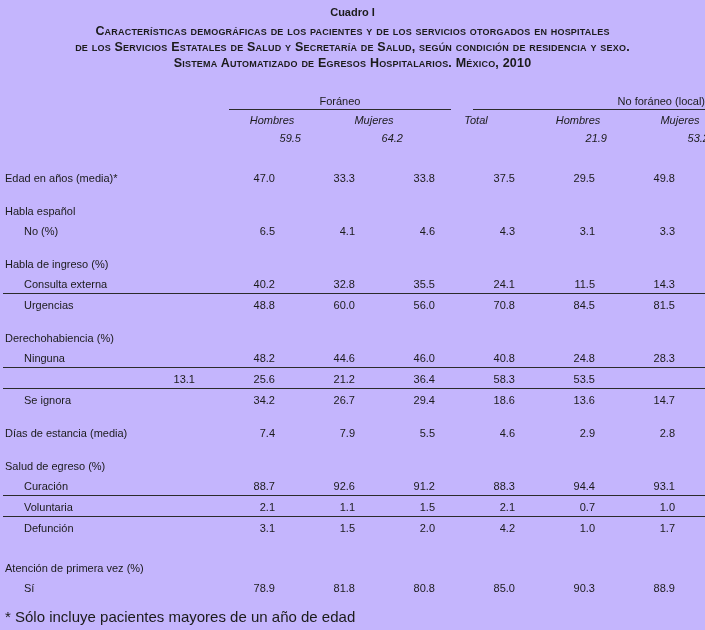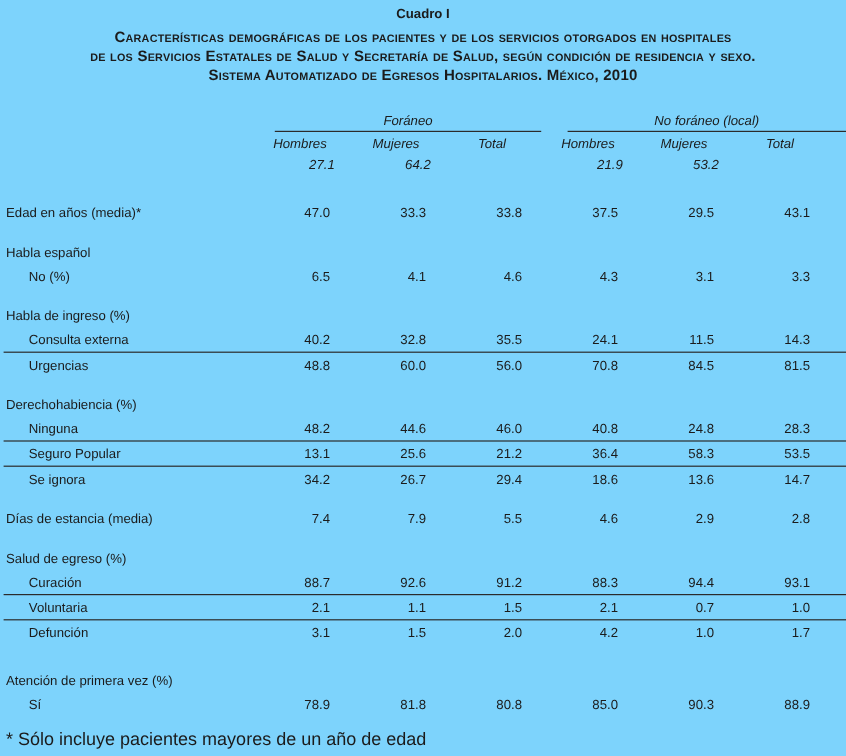--- a/index.html
+++ b/index.html
@@ -1,39 +1,39 @@
 <!DOCTYPE html>
 <html><head>
 <meta charset="utf-8">
 <style>
   html, body { margin: 0; padding: 0; background: #ffffff; }
   .page {
     width: 705px; height: 630px; box-sizing: border-box;
-    background: #7dd3fc; color: #1b1b1b;
+    background: #c4b5fd; color: #1b1b1b;
     font-family: "Liberation Sans", sans-serif;
     padding-top: 6px; overflow: hidden; position: relative;
   }
   
   .title-block { text-align: center; font-weight: bold; }
   .cuadro { font-size: 11px; line-height: 13px; margin-bottom: 4px; }
   .tline {
     font-variant: small-caps; font-size: 12.5px; line-height: 16px;
     letter-spacing: 0.2px;
   }
   
   .table { margin-left: 3px; width: 702px; margin-top: 21px; }
   .row, .ghead {
     display: grid;
     grid-template-columns: 222px repeat(6, 80px);
   }
-  .ghead { height: 18px; font-style: italic; font-size: 11px; }
+  .ghead { height: 18px; font-size: 11px; }
   .gcell { align-self: end; text-align: center; padding-bottom: 2px; }
   .g1 { grid-column: 2 / span 3; border-bottom: 1px solid #2b2b2b; margin: 0 14px 0 4px; }
-  .g2 { grid-column: 5 / span 3; border-bottom: 1px solid #2b2b2b; margin-left: 8px; }
-  .chead { height: 19px; font-style: italic; }
+  .g2 { grid-column: 5 / span 3; border-bottom: 1px solid #2b2b2b; margin-left: 8px; text-align: right; }
+  .chead { height: 19px; font-style: italic; gap: 22px; }
   .chead .num { text-align: center; }
   .pct { height: 18px; }
   .pct .num { text-align: right; padding-right: 26px; }
   .row { font-size: 11px; }
   .cell { align-self: end; padding-bottom: 3px; }
   .data, .section { height: 20px; }
   .num { text-align: right; padding-right: 30px; white-space: nowrap; }
   .label { padding-left: 2px; white-space: nowrap; }
   .label.ind { padding-left: 21px; }
   .section .label { grid-column: 1 / -1; }
@@ -68,36 +68,36 @@
       <div class="cell num">Hombres</div>
       <div class="cell num">Mujeres</div>
       <div class="cell num">Total</div>
       <div class="cell num">Hombres</div>
       <div class="cell num">Mujeres</div>
       <div class="cell num">Total</div>
     </div>
 
     <div class="row chead pct">
       <div class="cell label"></div>
-      <div class="cell num">27.1</div>
+      <div class="cell num">59.5</div>
       <div class="cell num">64.2</div>
       <div class="cell num"></div>
       <div class="cell num">21.9</div>
       <div class="cell num">53.2</div>
       <div class="cell num"></div>
     </div>
 
     <div class="row data gap-lg">
       <div class="cell label">Edad en años (media)*</div>
       <div class="cell num">47.0</div>
       <div class="cell num">33.3</div>
       <div class="cell num">33.8</div>
       <div class="cell num">37.5</div>
       <div class="cell num">29.5</div>
-      <div class="cell num">43.1</div>
+      <div class="cell num">49.8</div>
     </div>
 
     <div class="row section gap">
       <div class="cell label">Habla español</div>
     </div>
 
     <div class="row data">
       <div class="cell label ind">No (%)</div>
       <div class="cell num">6.5</div>
       <div class="cell num">4.1</div>
@@ -139,21 +139,20 @@
       <div class="cell label ind">Ninguna</div>
       <div class="cell num">48.2</div>
       <div class="cell num">44.6</div>
       <div class="cell num">46.0</div>
       <div class="cell num">40.8</div>
       <div class="cell num">24.8</div>
       <div class="cell num">28.3</div>
     </div>
 
     <div class="row data rule">
-      <div class="cell label ind">Seguro Popular</div>
       <div class="cell num">13.1</div>
       <div class="cell num">25.6</div>
       <div class="cell num">21.2</div>
       <div class="cell num">36.4</div>
       <div class="cell num">58.3</div>
       <div class="cell num">53.5</div>
     </div>
 
     <div class="row data">
       <div class="cell label ind">Se ignora</div>

